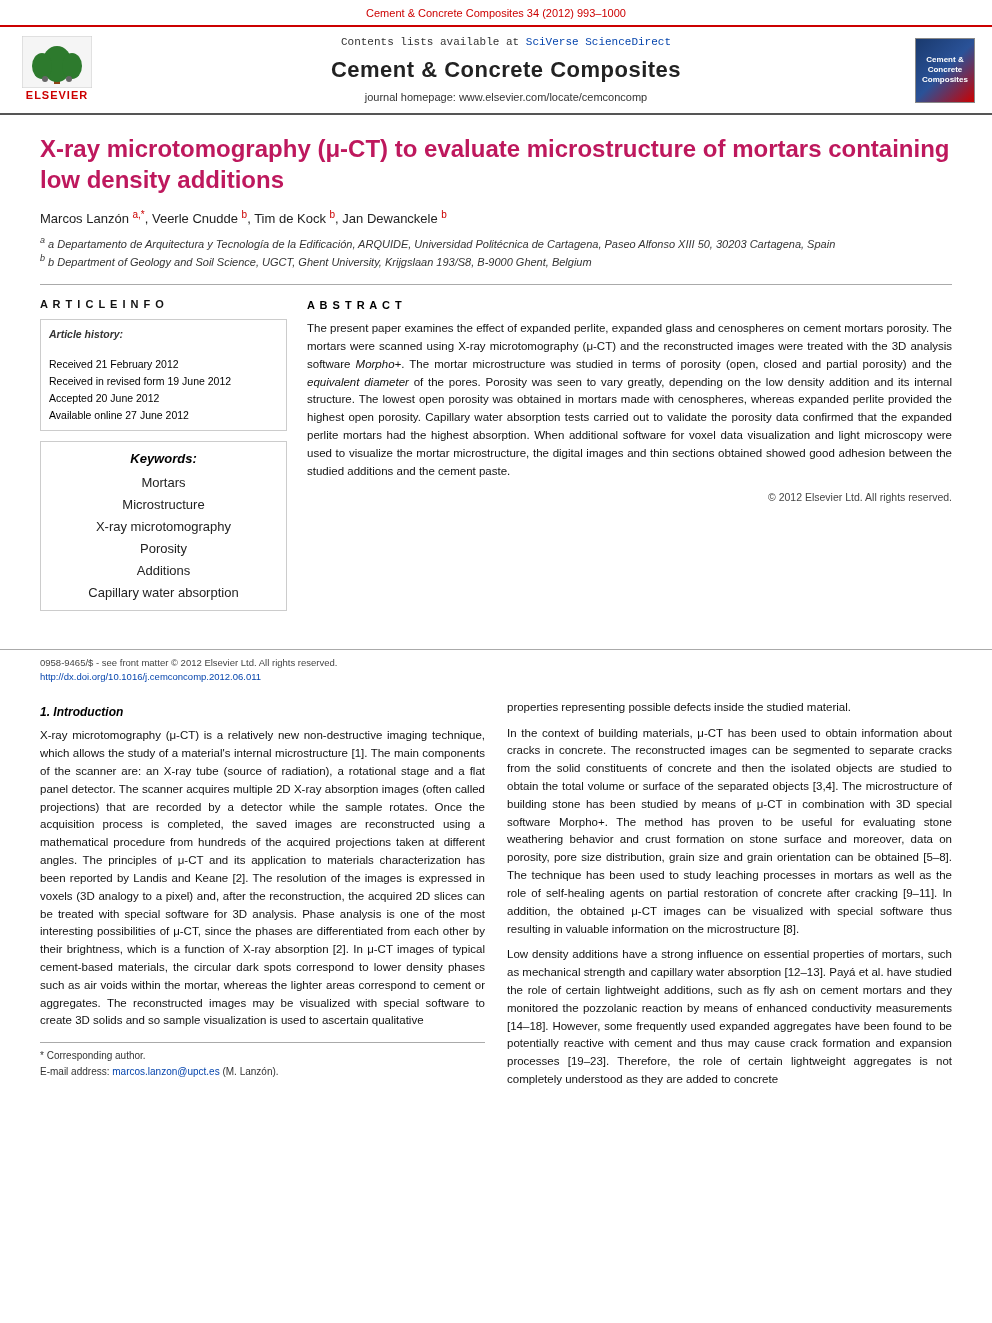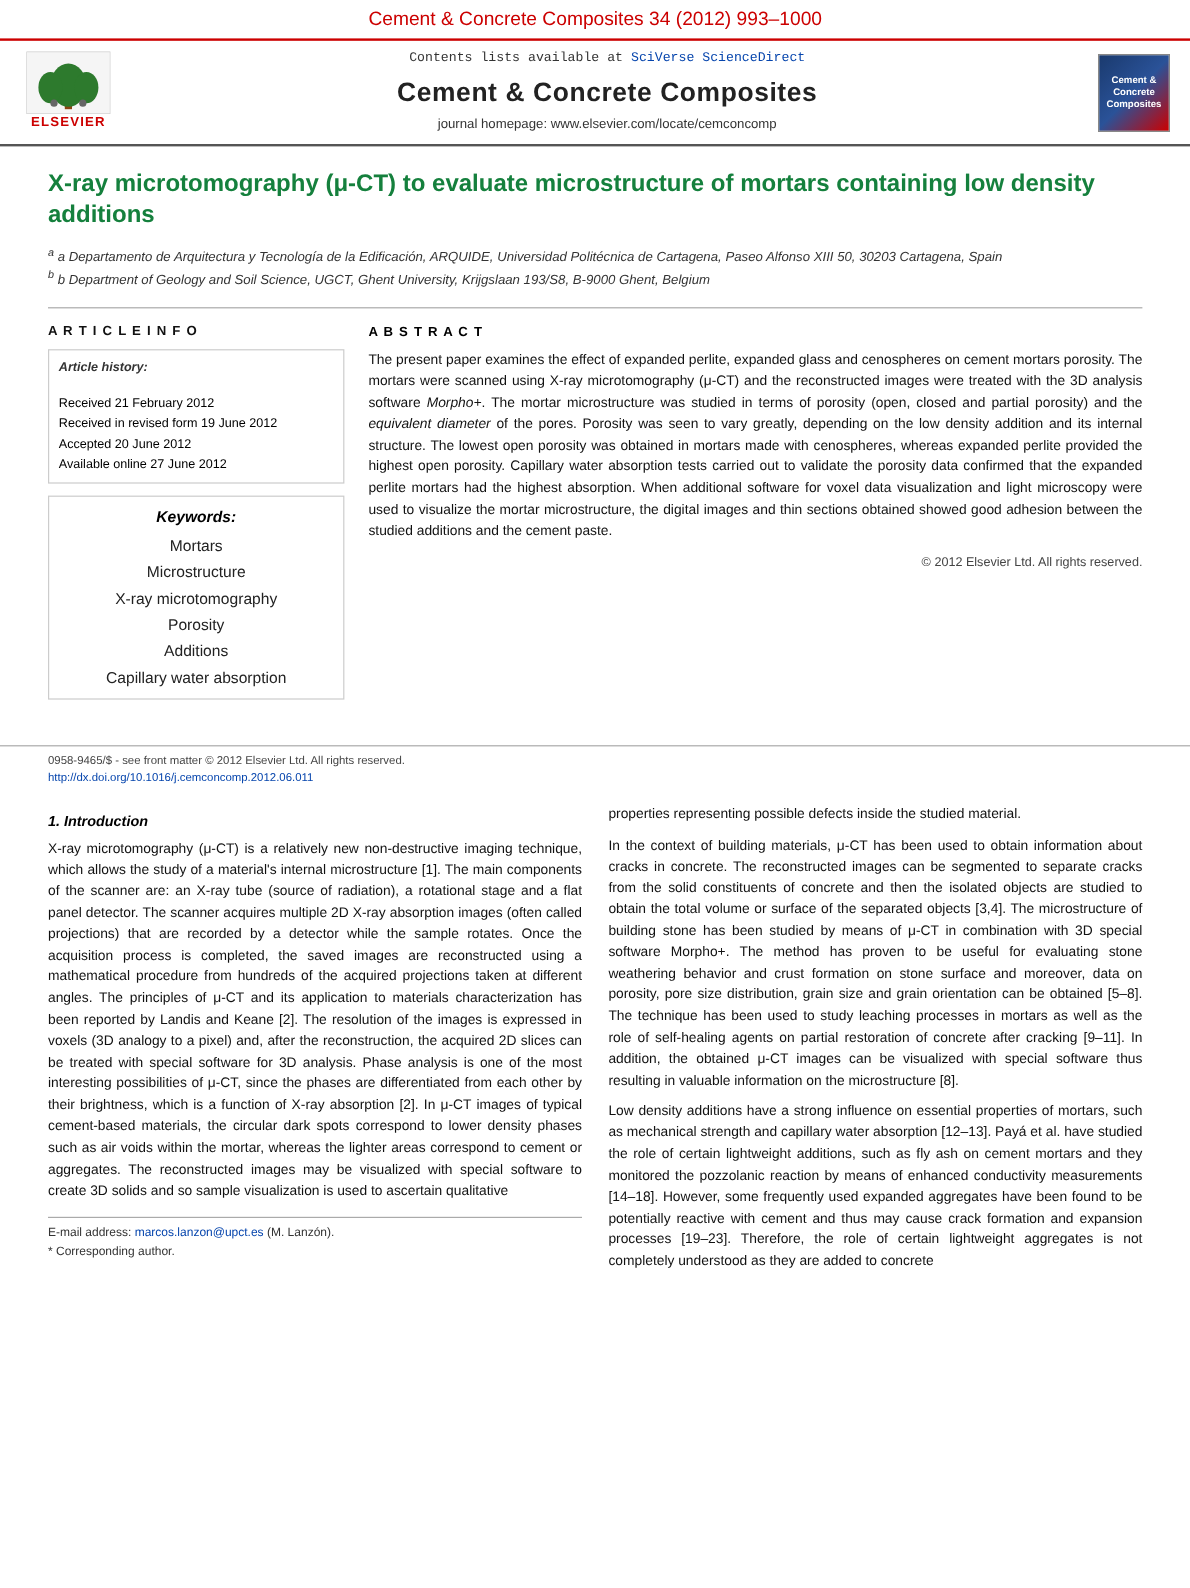--- a/index.html
+++ b/index.html
@@ -11,21 +11,21 @@
       min-height: 1323px;
       font-size: 13px;
       line-height: 1.4;
     }
 
     
     .journal-header {
       border-bottom: 2px solid #c00;
       padding: 6px 0 4px 0;
       text-align: center;
-      font-size: 16px;
+      font-size: 11px;
       color: #c00;
       font-family: Arial, sans-serif;
     }
 
     .header-main {
       display: flex;
       align-items: stretch;
       border-bottom: 2px solid #555;
       padding: 8px 12px;
       gap: 10px;
@@ -97,23 +97,23 @@
       font-weight: bold;
     }
 
     
     .article-content {
       padding: 18px 40px 20px 40px;
     }
 
     .article-title {
       font-family: Arial, sans-serif;
-      font-size: 20px;
-      font-weight: bold;
-      color: #15803d;
+      font-size: 24px;
+      font-weight: bold;
+      color: #be185d;
       margin-bottom: 12px;
       line-height: 1.3;
     }
 
     .authors {
       font-family: Arial, sans-serif;
       font-size: 13px;
       color: #222;
       margin-bottom: 6px;
     }
@@ -326,20 +326,23 @@
     <div class="journal-logo-box">
       <div style="font-size:8px; font-weight:bold; text-align:center; line-height:1.3;">Cement &amp;<br>Concrete<br>Composites</div>
     </div>
   </div>
 </div>
 
 <div class="article-content">
 
   <div class="article-title">X-ray microtomography (μ-CT) to evaluate microstructure of mortars containing low density additions</div>
 
+  <div class="authors">
+    <span>Marcos Lanzón <sup>a,*</sup>, Veerle Cnudde <sup>b</sup>, Tim de Kock <sup>b</sup>, Jan Dewanckele <sup>b</sup></span>
+  </div>
 
   <div class="affiliations">
     <div><sup>a</sup> <span>a Departamento de Arquitectura y Tecnología de la Edificación, ARQUIDE, Universidad Politécnica de Cartagena, Paseo Alfonso XIII 50, 30203 Cartagena, Spain</span></div>
     <div><sup>b</sup> <span>b Department of Geology and Soil Science, UGCT, Ghent University, Krijgslaan 193/S8, B-9000 Ghent, Belgium</span></div>
   </div>
 
   <hr class="divider-line">
 
   <div class="two-col">
 
@@ -388,28 +391,28 @@
   <div class="body-left-col">
     <div class="section-heading numbered">
       <span>1.</span> <span>Introduction</span>
     </div>
 
     <div class="body-para">
       <span>X-ray microtomography (μ-CT) is a relatively new non-destructive imaging technique, which allows the study of a material's internal microstructure [1]. The main components of the scanner are: an X-ray tube (source of radiation), a rotational stage and a flat panel detector. The scanner acquires multiple 2D X-ray absorption images (often called projections) that are recorded by a detector while the sample rotates. Once the acquisition process is completed, the saved images are reconstructed using a mathematical procedure from hundreds of the acquired projections taken at different angles. The principles of μ-CT and its application to materials characterization has been reported by Landis and Keane [2]. The resolution of the images is expressed in voxels (3D analogy to a pixel) and, after the reconstruction, the acquired 2D slices can be treated with special software for 3D analysis. Phase analysis is one of the most interesting possibilities of μ-CT, since the phases are differentiated from each other by their brightness, which is a function of X-ray absorption [2]. In μ-CT images of typical cement-based materials, the circular dark spots correspond to lower density phases such as air voids within the mortar, whereas the lighter areas correspond to cement or aggregates. The reconstructed images may be visualized with special software to create 3D solids and so sample visualization is used to ascertain qualitative</span>
     </div>
 
     <div class="footnote-star">
+      <div>* Corresponding author.</div>
       <div>
         <span>E-mail address:</span>
         <span style="color:#0645ad; cursor:pointer;">
           <span>marcos.lanzon@upct.es</span>
         </span>
         <span>(M. Lanzón).</span>
       </div>
-      <div>* Corresponding author.</div>
     </div>
   </div>
 
   <div class="body-right-col">
     <div class="body-para">properties representing possible defects inside the studied material.</div>
     <div class="body-para">In the context of building materials, μ-CT has been used to obtain information about cracks in concrete. The reconstructed images can be segmented to separate cracks from the solid constituents of concrete and then the isolated objects are studied to obtain the total volume or surface of the separated objects [3,4]. The microstructure of building stone has been studied by means of μ-CT in combination with 3D special software Morpho+. The method has proven to be useful for evaluating stone weathering behavior and crust formation on stone surface and moreover, data on porosity, pore size distribution, grain size and grain orientation can be obtained [5–8]. The technique has been used to study leaching processes in mortars as well as the role of self-healing agents on partial restoration of concrete after cracking [9–11]. In addition, the obtained μ-CT images can be visualized with special software thus resulting in valuable information on the microstructure [8].</div>
     <div class="body-para">Low density additions have a strong influence on essential properties of mortars, such as mechanical strength and capillary water absorption [12–13]. Payá et al. have studied the role of certain lightweight additions, such as fly ash on cement mortars and they monitored the pozzolanic reaction by means of enhanced conductivity measurements [14–18]. However, some frequently used expanded aggregates have been found to be potentially reactive with cement and thus may cause crack formation and expansion processes [19–23]. Therefore, the role of certain lightweight aggregates is not completely understood as they are added to concrete</div>
   </div>
 
 </div>

